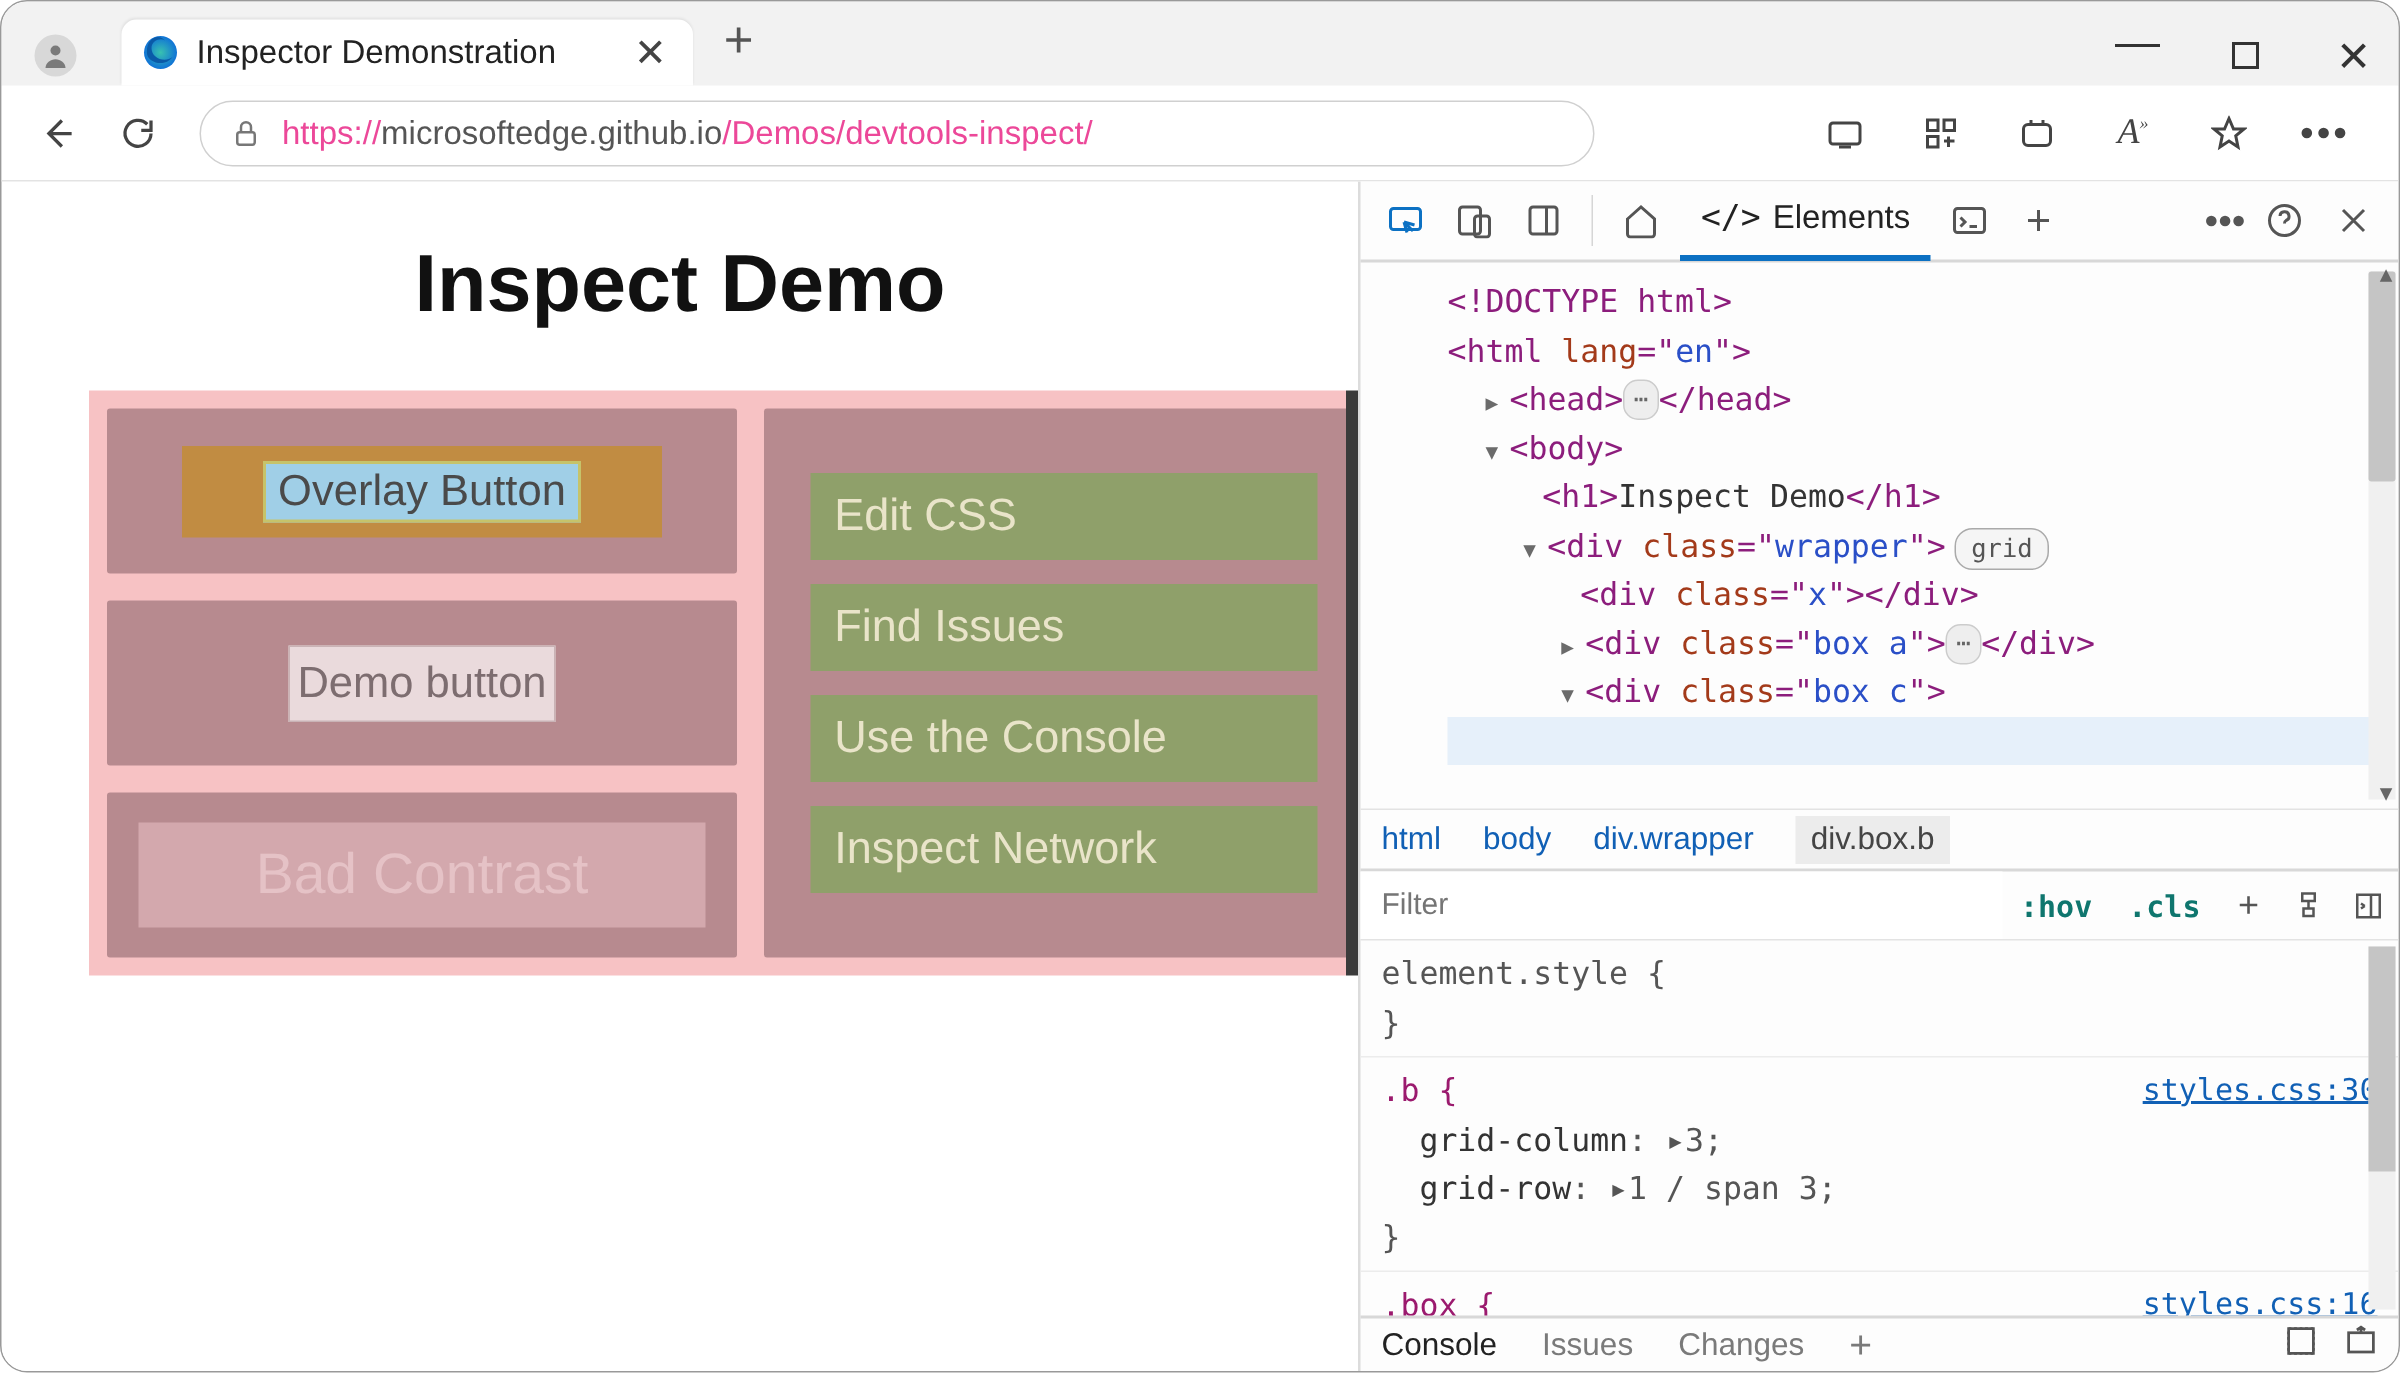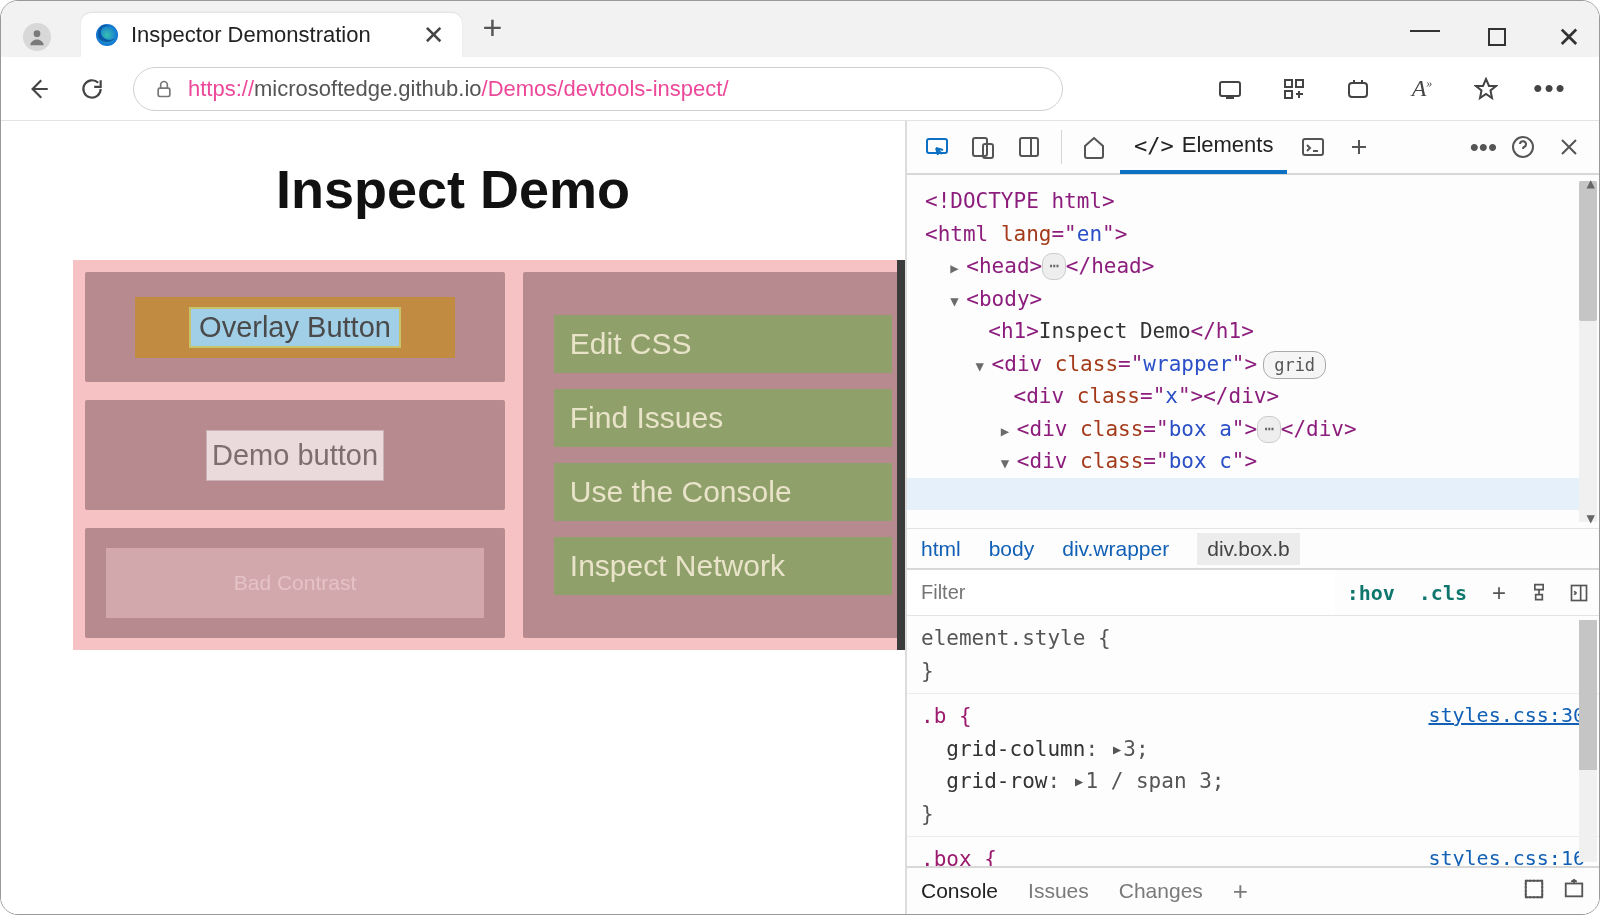--- a/index.html
+++ b/index.html
@@ -28,46 +28,46 @@
   .rt-icons { display:flex; gap:18px; margin-right:12px;}
   .rt-icons .ticon svg { width:24px; height:24px; }
 
   
   .split { display:flex; height: calc(100% - 120px); }
   .page { flex: 0 0 904px; background:#fff; overflow:auto; padding:12px 8px;}
   .dev  { flex: 1; border-left: 2px solid #dcdcdc; background:#fdfdfd; display:flex; flex-direction:column; position:relative;}
 
   
   .page h1 { font-size: 54px; font-weight: 800; text-align:center; margin: 25px 0 40px; color:#111;}
-  .wrapper { display:grid; grid-template-columns: 420px 400px; gap: 18px; margin-left: 64px; position:relative; background:#f7c2c4; padding:12px; }
+  .wrapper { display:grid; grid-template-columns: 420px 400px; gap: 18px; margin-left: 50px; position:relative; background:#f7c2c4; padding:12px; }
   .wrapper::after { content:""; position:absolute; right:-18px; top:0; bottom:0; width:18px; background:#3b3b3b;}
   .box { background:#b78a8f; height:110px; border-radius:2px; display:flex; align-items:center; justify-content:center;}
   .box.a { grid-column:1; grid-row:1;}
   .box.c { grid-column:1; grid-row:2;}
   .box.d { grid-column:1; grid-row:3;}
   .box.b { grid-column:2; grid-row:1 / span 3; height:auto; flex-direction:column; gap:16px; padding:16px 12px;}
   .overlay-btn-wrap { background:#c18c42; padding:10px 54px; }
   .overlay-btn { background:#a0cfe7; border:2px solid #c6c36a; padding:2px 8px; font-size:29px; color:#4a4a4a;}
   .demo-btn { background:#eadadc; border:1px solid #c9b3b6; padding:8px 5px; font-size:29px; color:#7d6d70;}
   .bad-wrap { background:#d3a8ad; width:90%; height:70px; display:flex; align-items:center; justify-content:center;}
-  .bad { color:#e5c2c6; font-size:21px;}
+  .bad { color:#e5c2c6; font-size:38px;}
   .green-item { background:#8fa06a; color:#e9e4c9; font-size:30px; width:90%; padding:12px 16px;}
 
   
   .dt-tabs { height:54px; border-bottom: 2px solid #d8d8d8; display:flex; align-items:center; padding:0 10px; gap:6px;}
   .dt-icon { width:40px; height:40px; display:flex; align-items:center; justify-content:center; color:#555;}
   .dt-icon svg { width:24px; height:24px; stroke:#555; fill:none; stroke-width:2;}
   .dt-icon.active svg { stroke:#0c71c3; }
   .vsep { width:1px; height:34px; background:#d6d6d6; margin:0 6px;}
   .dt-tab { height:54px; display:flex; align-items:center; gap:8px; padding:0 14px; font-size:22px; color:#333;}
   .dt-tab.active { border-bottom:4px solid #0c71c3; color:#222; font-weight:500;}
   .dt-dots { font-size:26px; color:#555; margin-left:6px;}
 
   .dom { flex:1; overflow:hidden; padding: 10px 10px 6px 18px; font-family: Consolas, monospace; font-size:21px; line-height:1.55; position:relative;}
-  .dom .row { white-space: pre; }
+  .dom .row { white-space: pre; margin-left: 40px; }
   .tag    { color:#8c1d7c; }
   .attr   { color:#a33a1a; }
   .val    { color:#2a4fc7; }
   .txt    { color:#333; }
   .punct  { color:#8c1d7c; }
   .tri { display:inline-block; width:16px; color:#6b6b6b; }
   .tri.open::before { content:"▼"; font-size:14px;}
   .tri.closed::before { content:"▶"; font-size:14px;}
   .ellips { display:inline-block; background:#eee; border:1px solid #ccc; border-radius:10px; padding:0 6px; font-size:16px; color:#666; position:relative; top:-2px;}
   .gridbadge { display:inline-block; border:1px solid #aaa; border-radius:12px; padding:0 10px; font-size:17px; color:#555; margin-left:6px; background:#f5f5f5;}
@@ -92,21 +92,21 @@
 
   .styles { flex:0 0 auto; height:250px; overflow:hidden; font-family:Consolas,monospace; font-size:21px; line-height:1.55; position:relative;}
   .rule { padding:6px 14px; border-bottom:1px solid #ececec; position:relative;}
   .sel-css { color:#9b1a6e;}
   .prop { color:#555;}
   .propname { color:#333;}
   .link { position:absolute; right:14px; top:6px; color:#1160b5; text-decoration:underline; font-size:20px;}
   .styles-scroll { position:absolute; right:2px; top:4px; width:18px; bottom:4px; background:#f0f0f0;}
   .styles-thumb { position:absolute; right:2px; top:4px; width:18px; height:150px; background:#c5c5c5;}
 
-  .drawer { height:48px; border-top:2px solid #d8d8d8; display:flex; align-items:center; gap:30px; padding:12px 14px; font-size:21px; color:#7a7a7a;}
+  .drawer { height:37px; border-top:2px solid #d8d8d8; display:flex; align-items:center; gap:30px; padding:12px 14px; font-size:21px; color:#7a7a7a;}
   .drawer .active { color:#222;}
   .drawer .plus { font-size:26px;}
   .drawer .ricon { margin-left:auto; display:flex; gap:18px;}
 </style>
 </head>
 <body>
 
 <div class="titlebar">
   <div class="avatar">
     <svg viewBox="0 0 24 24">

